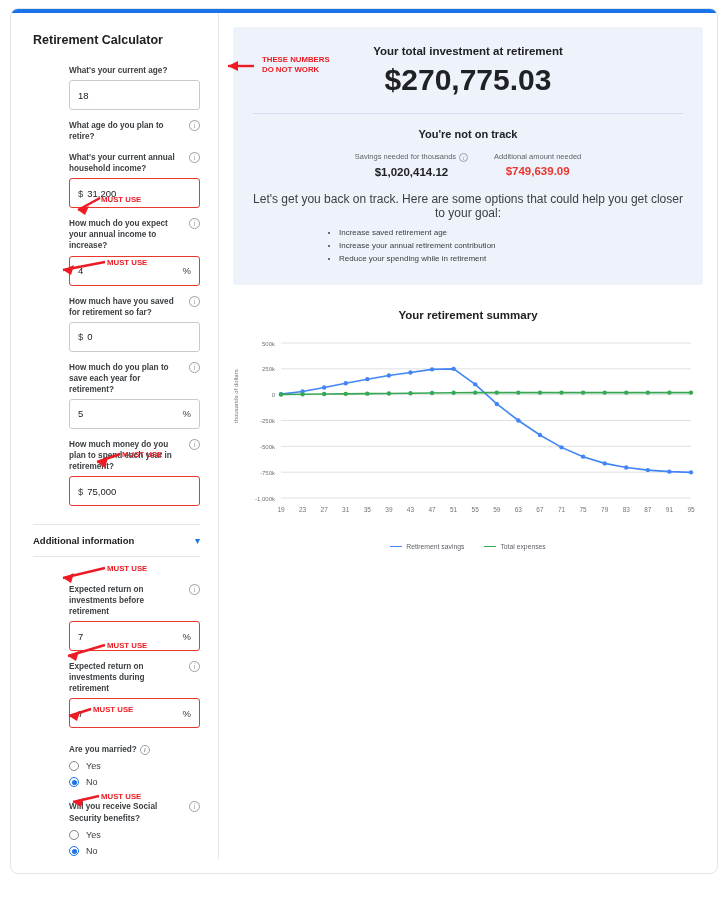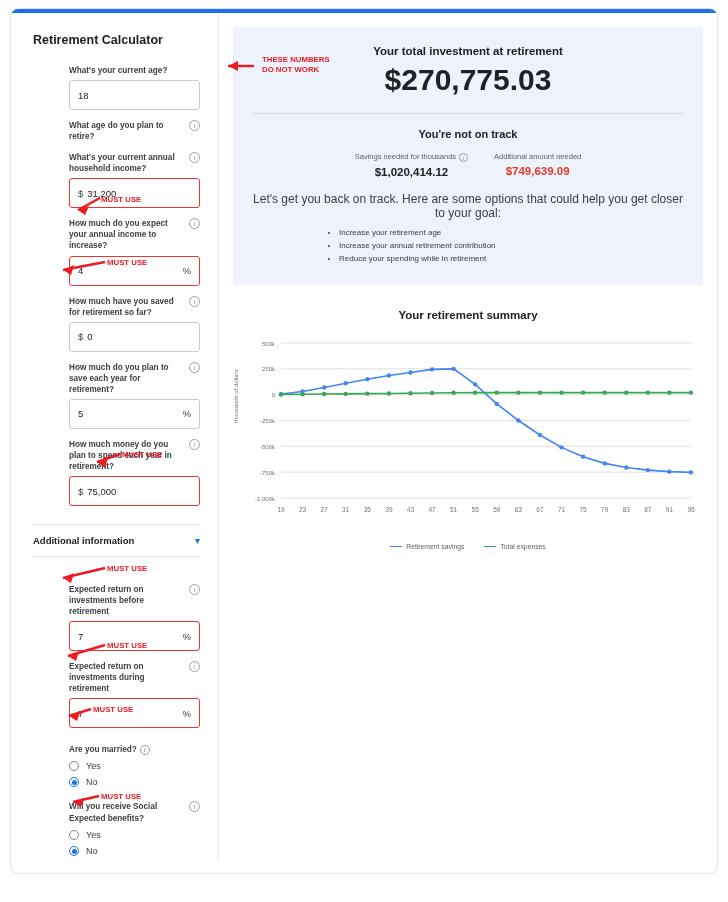--- a/index.html
+++ b/index.html
@@ -435,21 +435,21 @@
             </div>
             <div class="radio-row">
               <span class="radio sel"></span>
               <span class="radio-label">No</span>
             </div>
           </div>
         </div>
 
         
         <div class="field" style="margin-top:14px;">
-          <div class="q-label"><span>Will you receive Social Expected benefits?</span></div>
+          <div class="q-label"><span>Will you receive Social Security benefits?</span></div>
           <div class="info-icon" style="top:0;">i</div>
           <div class="radio-group">
             <div class="radio-row">
               <span class="radio"></span>
               <span class="radio-label">Yes</span>
             </div>
             <div class="radio-row">
               <span class="radio sel"></span>
               <span class="radio-label">No</span>
             </div>
@@ -470,21 +470,21 @@
               <div class="sb-col-label"><span>Savings needed for thousands</span><span class="inline-i">i</span></div>
               <div class="sb-col-val">$1,020,414.12</div>
             </div>
             <div class="sb-col">
               <div class="sb-col-label">Additional amount needed</div>
               <div class="sb-col-val red">$749,639.09</div>
             </div>
           </div>
           <div class="sb-help">Let's get you back on track. Here are some options that could help you get closer to your goal:</div>
           <ul class="sb-list">
-            <li>Increase your retirement age</li>
+            <li>Increase saved retirement age</li>
             <li>Increase your annual retirement contribution</li>
             <li>Reduce your spending while in retirement</li>
           </ul>
         </div>
 
         <div class="rs-title">Your retirement summary</div>
 
         <div class="chart-area">
           <div class="y-axis-title">thousands of dollars</div>
           <svg id="chart-svg" width="470" height="195" viewBox="0 0 470 195">

